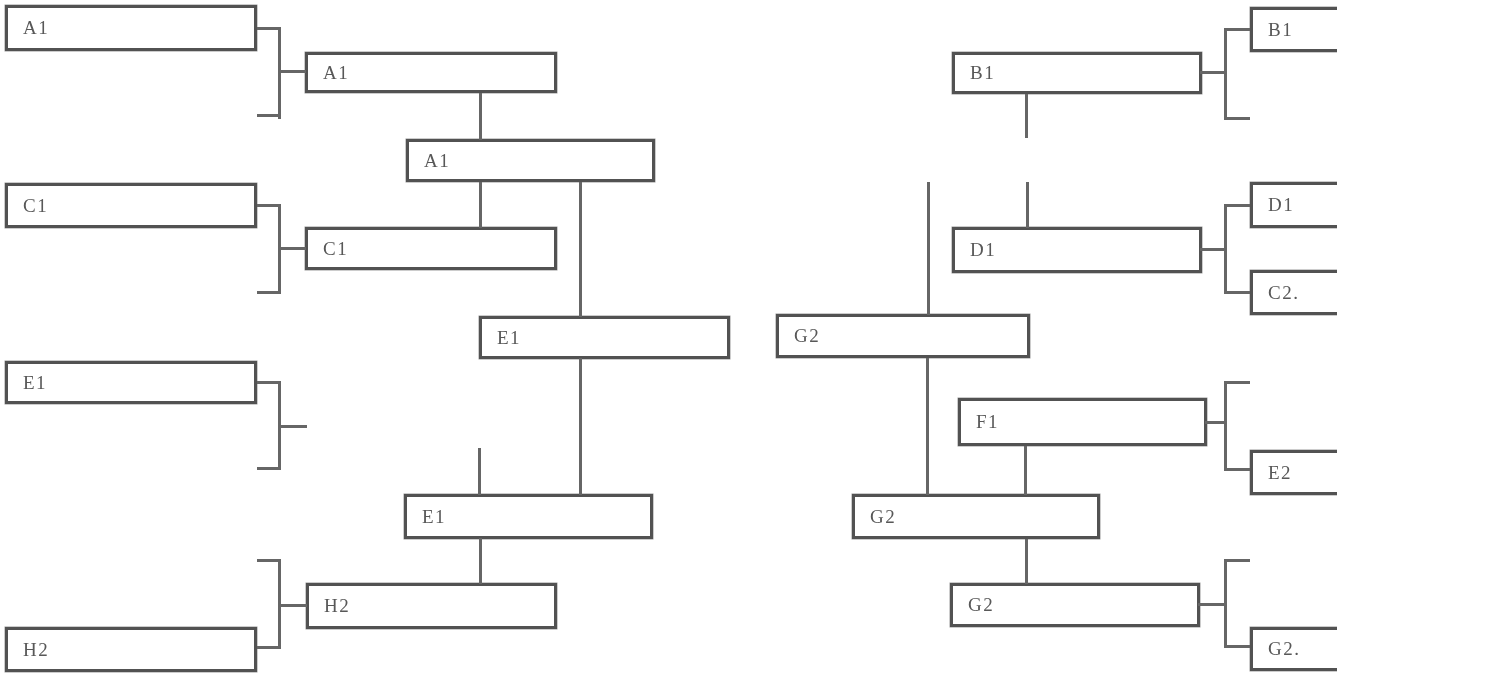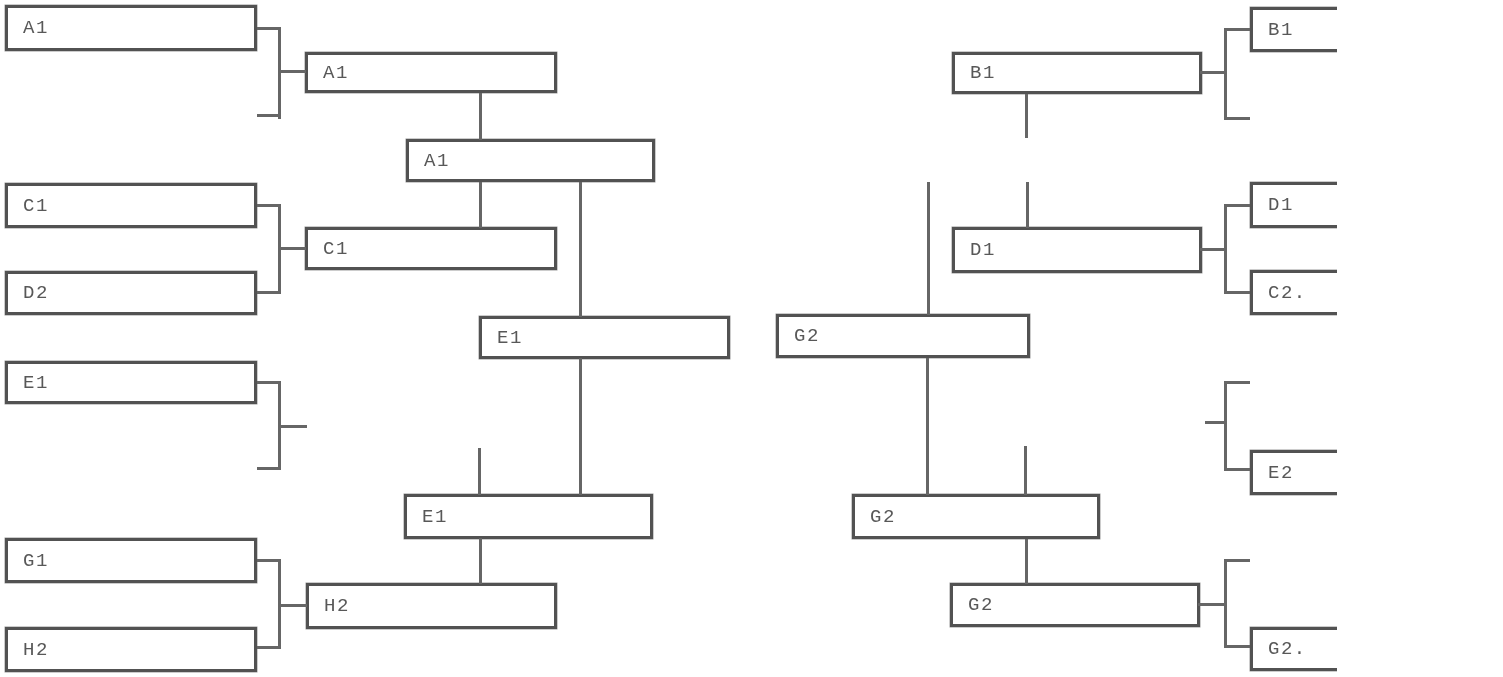--- a/index.html
+++ b/index.html
@@ -6,21 +6,21 @@
     margin: 0;
     padding: 0;
     background: #ffffff;
   }
   #canvas {
     position: relative;
     width: 1337px;
     height: 677px;
     background: #ffffff;
     overflow: hidden;
-    font-family: Liberation Mono, monospace;
+    font-family: Liberation Serif, serif;
   }
   .box {
     position: absolute;
     box-sizing: border-box;
     border: 3px solid #525252;
     background: #ffffff;
     display: flex;
     align-items: center;
     padding-left: 15px;
     box-shadow: 0 0 0 0.5px #9a9a9a;
@@ -42,28 +42,22 @@
 <body>
 
 <div id="canvas">
 
   <div class="box" style="left:5px;top:5px;width:252px;height:46px">
       <span class="lbl">A1</span>
     </div>
   <div class="box" style="left:5px;top:183px;width:252px;height:45px">
       <span class="lbl">C1</span>
     </div>
-  <div class="box" style="left:5px;top:271px;width:252px;height:44px">
-      <span class="lbl">D2</span>
-    </div>
   <div class="box" style="left:5px;top:361px;width:252px;height:43px">
       <span class="lbl">E1</span>
-    </div>
-  <div class="box" style="left:5px;top:538px;width:252px;height:45px">
-      <span class="lbl">G1</span>
     </div>
   <div class="box" style="left:5px;top:627px;width:252px;height:45px">
       <span class="lbl">H2</span>
     </div>
 
   <div class="box" style="left:305px;top:52px;width:252px;height:41px">
       <span class="lbl">A1</span>
     </div>
   <div class="box" style="left:305px;top:227px;width:252px;height:43px">
       <span class="lbl">C1</span>
@@ -97,20 +91,23 @@
     </div>
   <div class="box" style="left:1250px;top:627px;width:251px;height:44px">
       <span class="lbl">G2.</span>
     </div>
 
   <div class="box" style="left:952px;top:52px;width:250px;height:42px">
       <span class="lbl">B1</span>
     </div>
   <div class="box" style="left:952px;top:227px;width:250px;height:46px">
       <span class="lbl">D1</span>
+    </div>
+  <div class="box" style="left:958px;top:398px;width:249px;height:48px">
+      <span class="lbl">F1</span>
     </div>
   <div class="box" style="left:950px;top:583px;width:250px;height:44px">
       <span class="lbl">G2</span>
     </div>
 
   <div class="box" style="left:852px;top:494px;width:248px;height:45px">
       <span class="lbl">G2</span>
     </div>
 
   <div class="box" style="left:776px;top:314px;width:254px;height:44px">

